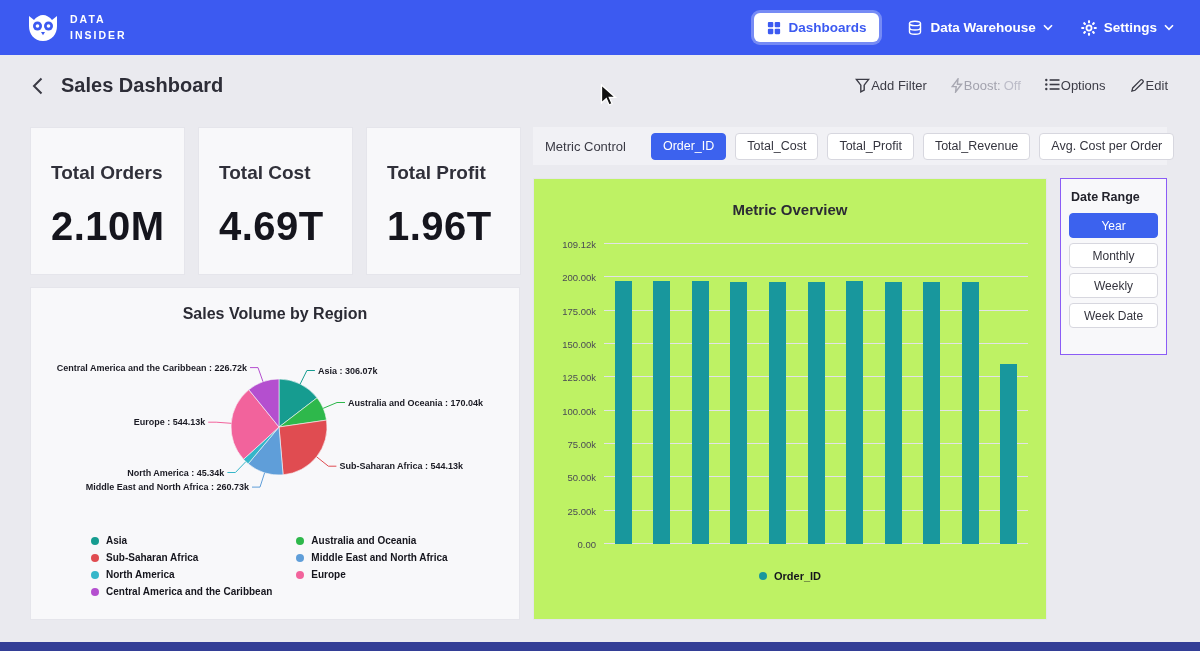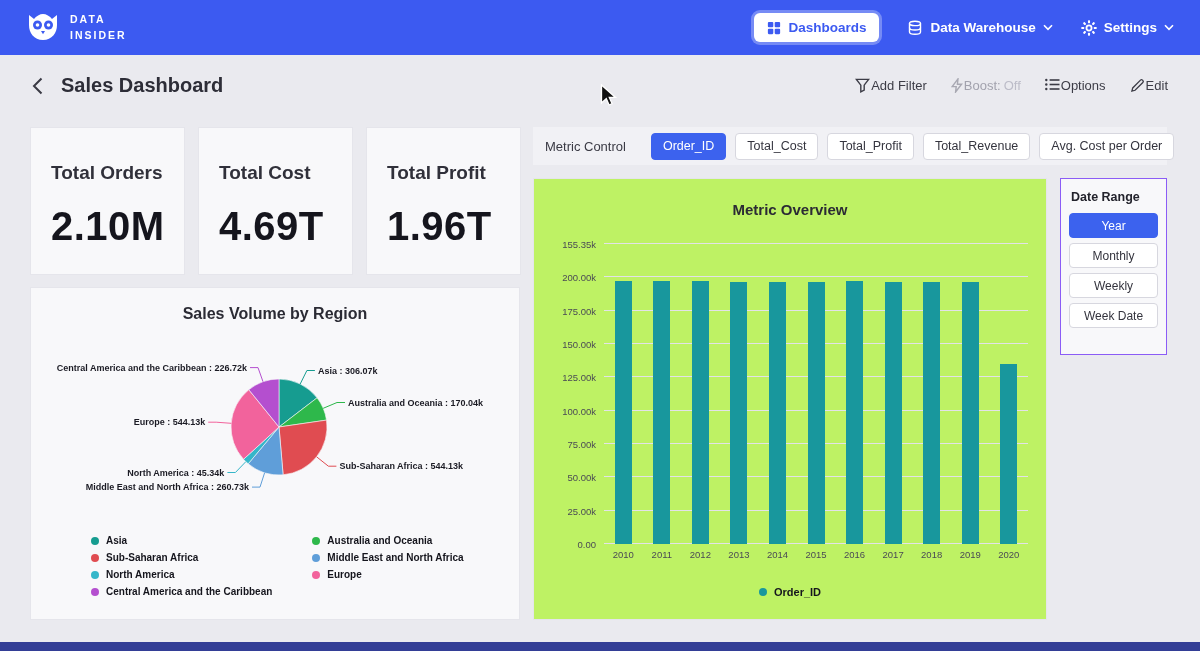--- a/index.html
+++ b/index.html
@@ -10,21 +10,21 @@
     background:#eaeaef; color:#26262e;
   }
   button { font-family:inherit; }
 
   
   .navbar {
     position:absolute; top:0; left:0; right:0; height:55px;
     background:#3c5af1; display:flex; align-items:center;
     justify-content:space-between; padding:0 26px;
   }
-  .brand { display:flex; align-items:flex-start; gap:10px; color:#fff; }
+  .brand { display:flex; align-items:center; gap:10px; color:#fff; }
   .brand-text { display:flex; flex-direction:column; font-size:10.5px; font-weight:bold; letter-spacing:2px; line-height:1.45; }
   .nav-right { display:flex; align-items:center; gap:28px; color:#fff; font-size:13.5px; font-weight:600; }
   .dashboards-btn {
     display:flex; align-items:center; gap:7px; background:#fff; color:#3c5af1;
     border:none; border-radius:6px; padding:7px 13px; font-weight:bold; font-size:13.5px;
     cursor:pointer; box-shadow:0 0 0 3px rgba(255,255,255,0.30);
   }
   .nav-item { display:flex; align-items:center; gap:7px; cursor:pointer; }
 
   
@@ -39,21 +39,21 @@
   
   .kpi-row { position:absolute; left:30px; top:127px; display:flex; gap:13px; }
   .kpi-card { width:155px; height:148px; background:#f8f8fa; border:1px solid #e5e5eb; padding:34px 0 0 20px; }
   .kpi-label { font-size:19px; font-weight:600; color:#30303a; }
   .kpi-value { font-size:40px; font-weight:700; color:#15151d; margin-top:20px; letter-spacing:0.5px; }
 
   
   .pie-card { position:absolute; left:30px; top:287px; width:490px; height:333px; background:#f8f8fa; border:1px solid #e5e5eb; }
   .pie-title { text-align:center; font-size:16px; font-weight:600; color:#2b2b34; margin-top:17px; }
   .pie-label { font-size:9px; font-weight:700; fill:#1b1b24; font-family:"Liberation Sans", sans-serif; }
-  .pie-legend { display:flex; gap:40px; padding-left:60px; margin-top:0px; }
+  .pie-legend { display:flex; gap:24px; padding-left:60px; margin-top:0px; }
   .legend-col { display:flex; flex-direction:column; gap:6px; min-width:172px; }
   .legend-item { display:flex; align-items:center; gap:7px; font-size:10px; font-weight:700; color:#15151d; }
   .legend-dot { width:8px; height:8px; border-radius:50%; flex:none; }
 
   
   .metric-bar {
     position:absolute; left:533px; top:127px; width:634px; height:38px;
     background:#f1f1f5; display:flex; align-items:center; padding:0 12px; gap:9px;
   }
   .metric-label { font-size:13px; color:#3a3a44; margin-right:16px; white-space:nowrap; }
@@ -319,21 +319,21 @@
       <div class="ytick" style="bottom: 44.4444%;">100.00k</div>
       <div class="gridline" style="bottom: 55.5556%;"></div>
       <div class="ytick" style="bottom: 55.5556%;">125.00k</div>
       <div class="gridline" style="bottom: 66.6667%;"></div>
       <div class="ytick" style="bottom: 66.6667%;">150.00k</div>
       <div class="gridline" style="bottom: 77.7778%;"></div>
       <div class="ytick" style="bottom: 77.7778%;">175.00k</div>
       <div class="gridline" style="bottom: 88.8889%;"></div>
       <div class="ytick" style="bottom: 88.8889%;">200.00k</div>
       <div class="gridline" style="bottom: 100%;"></div>
-      <div class="ytick" style="bottom: 100%;">155.35k</div>
+      <div class="ytick" style="bottom: 100%;">109.12k</div>
       <div class="bars">
         <div class="bar-slot">
           <div class="bar" style="height: 87.5111%; background: rgb(24, 151, 157);"></div>
         </div>
         <div class="bar-slot">
           <div class="bar" style="height: 87.5556%; background: rgb(24, 151, 157);"></div>
         </div>
         <div class="bar-slot">
           <div class="bar" style="height: 87.7333%; background: rgb(24, 151, 157);"></div>
         </div>
@@ -355,33 +355,20 @@
         <div class="bar-slot">
           <div class="bar" style="height: 87.2%; background: rgb(24, 151, 157);"></div>
         </div>
         <div class="bar-slot">
           <div class="bar" style="height: 87.3778%; background: rgb(24, 151, 157);"></div>
         </div>
         <div class="bar-slot">
           <div class="bar" style="height: 60.1333%; background: rgb(24, 151, 157);"></div>
         </div>
       </div>
-    </div>
-  <div class="xlabels">
-      <div class="xlabel">2010</div>
-      <div class="xlabel">2011</div>
-      <div class="xlabel">2012</div>
-      <div class="xlabel">2013</div>
-      <div class="xlabel">2014</div>
-      <div class="xlabel">2015</div>
-      <div class="xlabel">2016</div>
-      <div class="xlabel">2017</div>
-      <div class="xlabel">2018</div>
-      <div class="xlabel">2019</div>
-      <div class="xlabel">2020</div>
     </div>
   <div class="bar-legend">
       <span class="legend-dot" style="background: rgb(24, 151, 157);"></span>
       <span>Order_ID</span>
     </div>
 </section>
 
 <aside class="date-card">
   <div class="date-title">Date Range</div>
   <div>

